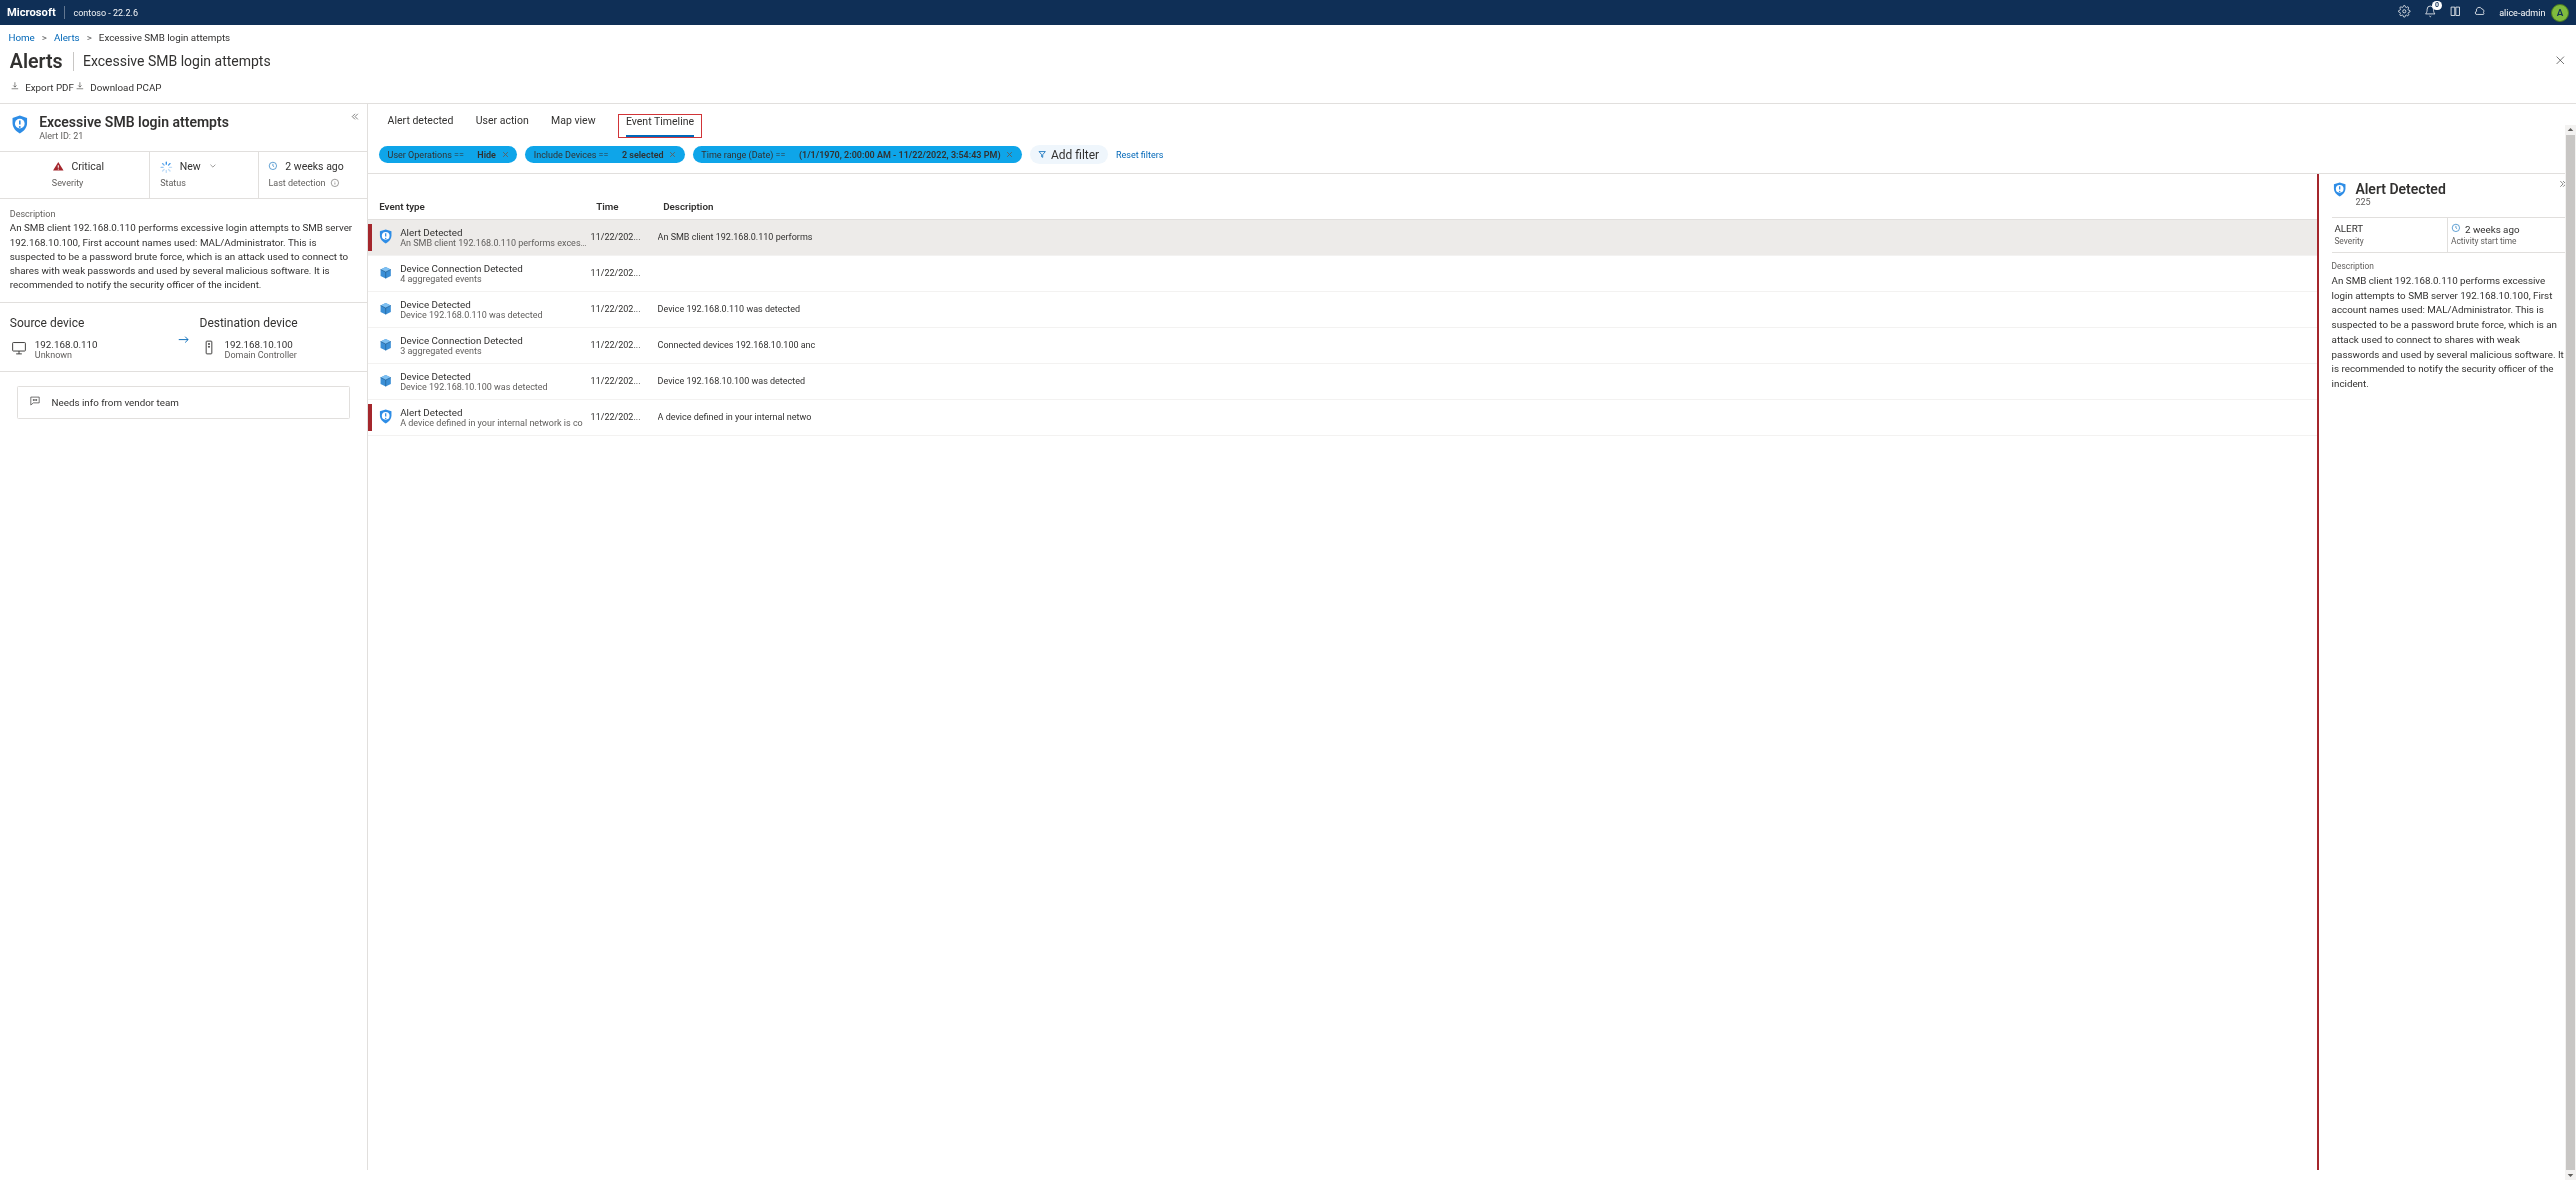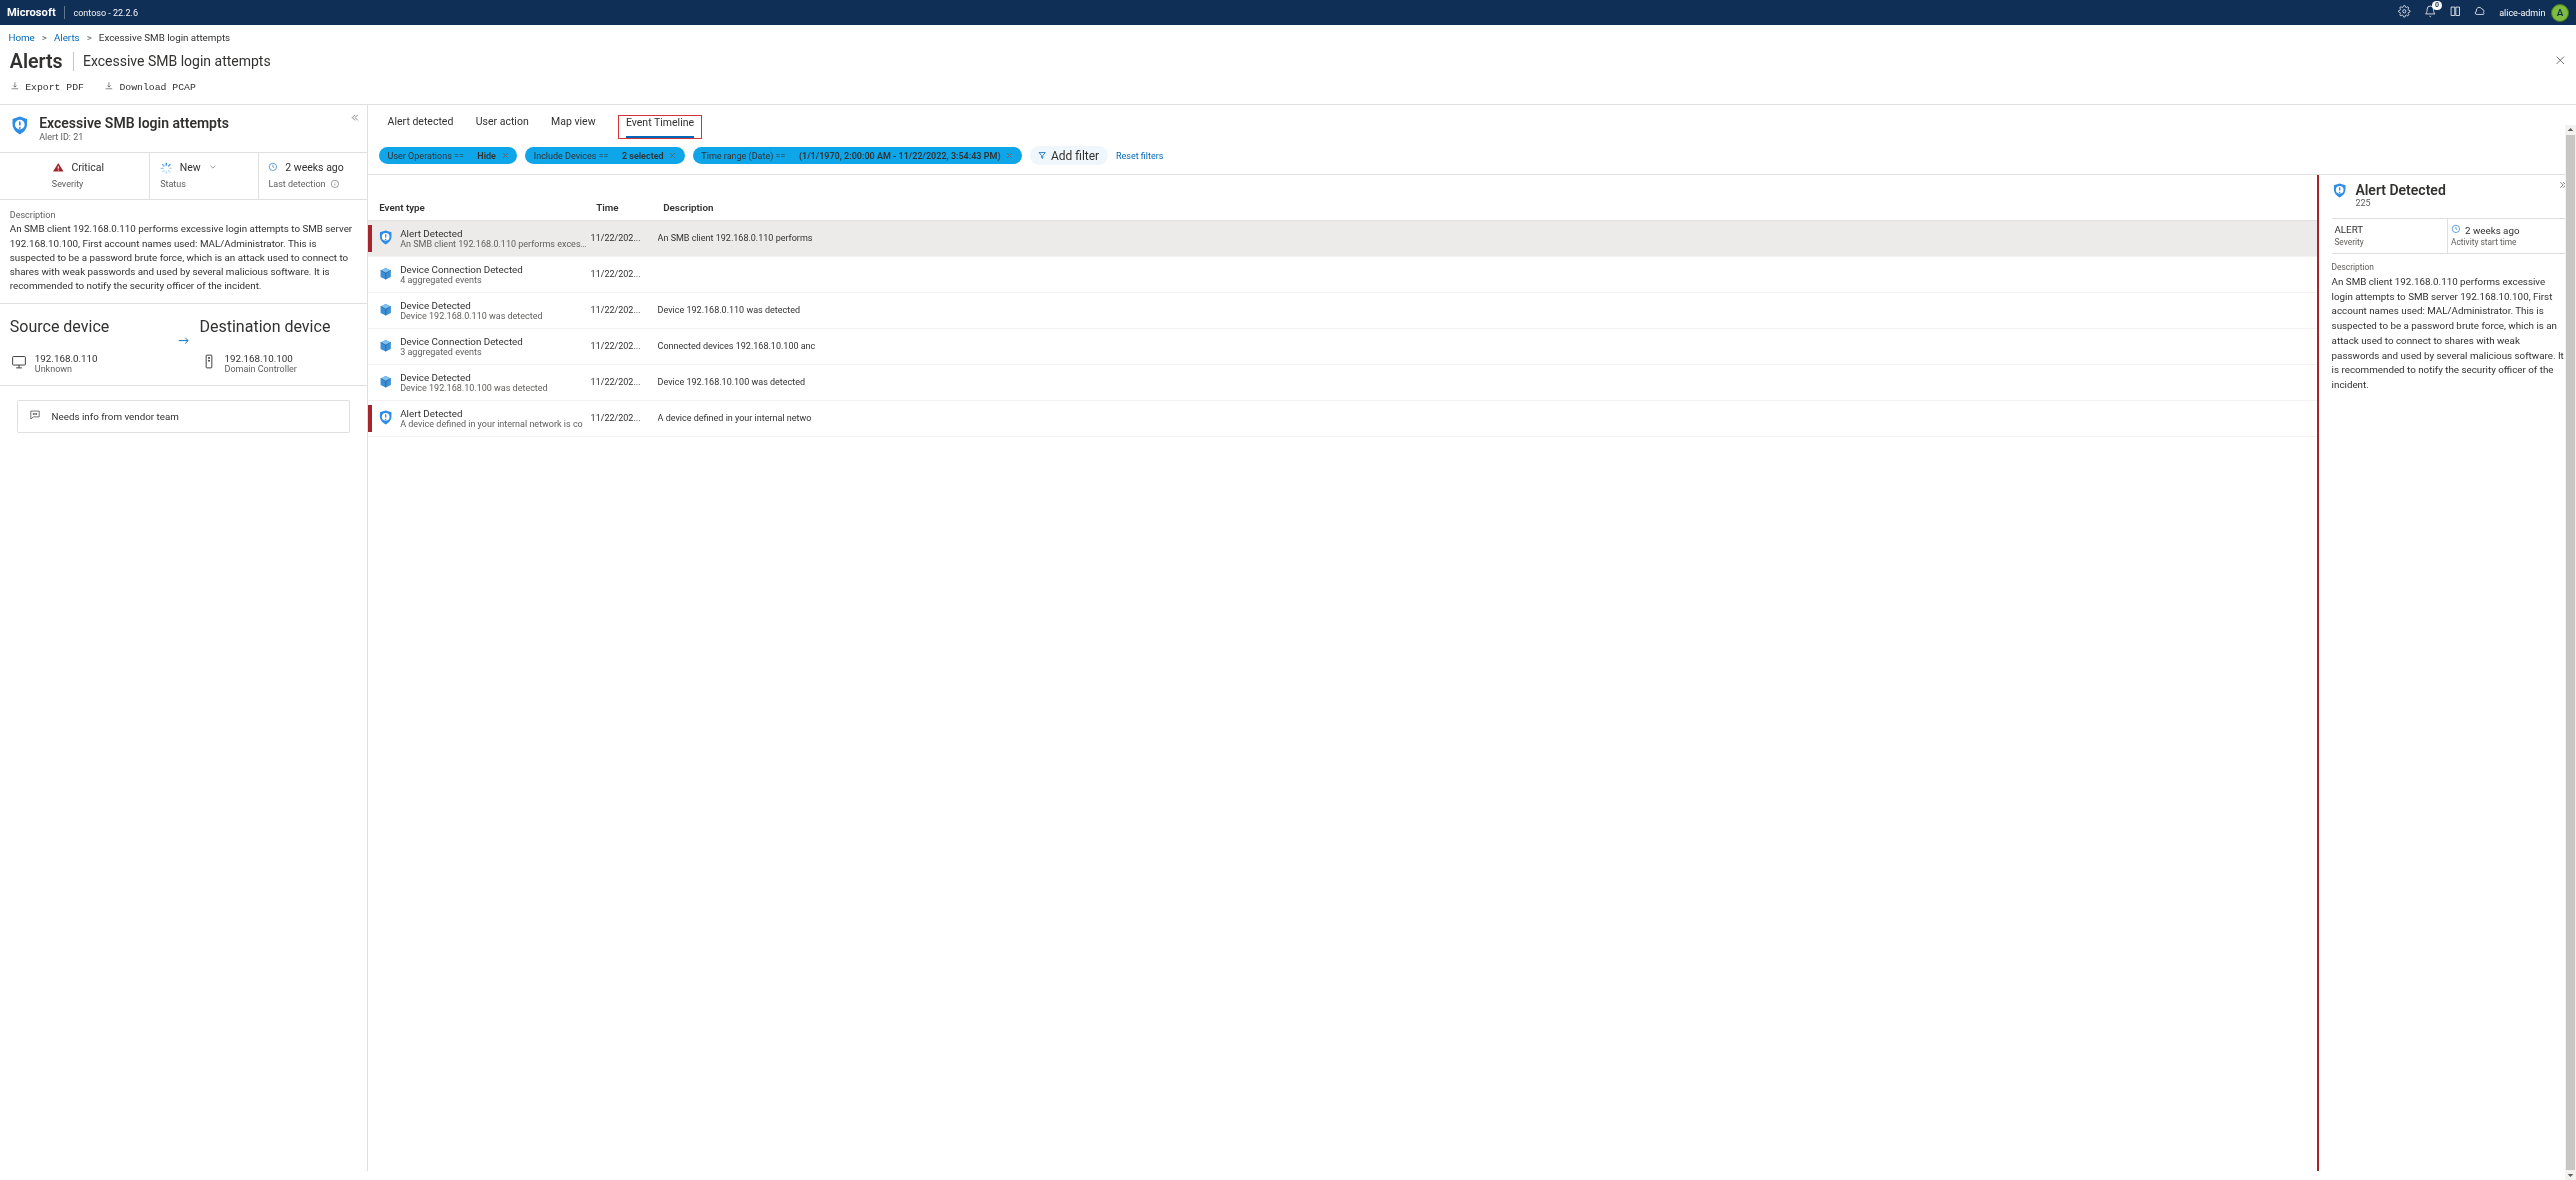--- a/index.html
+++ b/index.html
@@ -39,21 +39,21 @@
 
   
   .title-row { display: flex; align-items: center; padding: 1.4px 9.8px 4.2px; gap: 9.8px; }
   .title-row h1 { font-size: 19.6px; font-weight: 600; }
   .title-divider { width: 0.7px; height: 19.6px; background: #c8c6c4; }
   .title-row .sub { font-size: 14px; color: #323130; font-weight: 400; }
   .title-row .close { margin-left: auto; }
   .title-row .close svg { width: 12.6px; height: 12.6px; stroke: #333; stroke-width: 1.3; fill: none; }
 
   
-  .cmd-bar { display: flex; align-items: center; gap: 20px; padding: 4.2px 9.8px 9.8px; font-family: Liberation Mono, monospace; }
+  .cmd-bar { display: flex; align-items: center; gap: 1px; padding: 4.2px 9.8px 9.8px; }
   .cmd-btn { display: flex; align-items: center; gap: 5.6px; color: #323130; cursor: pointer; font-size: 9.8px; }
   .cmd-btn svg { width: 9.8px; height: 9.8px; fill: none; stroke: #323130; stroke-width: 1.4; }
 
   
   .main {
     display: grid;
     grid-template-columns: 368px 1fr;
     height: calc(100% - 25px - 28px - 31px - 29px);
     border-top: 0.7px solid #e1dfdd;
   }
@@ -76,21 +76,21 @@
   .stat-label { font-size: 9px; color: #605e5c; display: flex; align-items: center; gap: 4.2px; }
   .chev svg, .info-ic svg, .clock svg { width: 9.8px; height: 9.8px; fill: none; stroke: #605e5c; stroke-width: 1.5; }
 
   
   .desc-block { padding: 9.8px; border-bottom: 0.7px solid #e1dfdd; }
   .block-label { font-size: 9px; color: #605e5c; margin-bottom: 2.8px; }
   .desc-text { font-size: 9.8px; line-height: 1.45; }
 
   
   .devices { display: grid; grid-template-columns: 1fr 32px 1fr; padding: 12.6px 9.8px 11.2px; align-items: flex-start; border-bottom: 0.7px solid #e1dfdd; }
-  .dev-col .lbl { font-size: 16px; color: #323130; margin-bottom: 17px; }
+  .dev-col .lbl { font-size: 12px; color: #323130; margin-bottom: 9px; }
   .dev-row { display: flex; align-items: flex-start; gap: 7px; }
   .dev-ico svg { width: 18px; height: 17px; fill: none; stroke: #323130; stroke-width: 1.3; }
   .dev-name { font-size: 9.8px; color: #323130; }
   .dev-sub { font-size: 9px; color: #605e5c; }
   .arrow-cell { display: flex; align-items: center; justify-content: center; padding-top: 18px; }
   .arrow-cell svg { width: 14px; height: 11.2px; fill: none; stroke: #0067b8; stroke-width: 1.6; }
 
   .note-box { margin: 14px 17px; border: 0.7px solid #e1dfdd; border-radius: 1.4px; padding: 8.4px 9.8px; display: flex; align-items: center; gap: 9.8px; }
   .note-box svg { width: 14px; height: 12.6px; fill: none; stroke: #323130; stroke-width: 1.3; }
 

